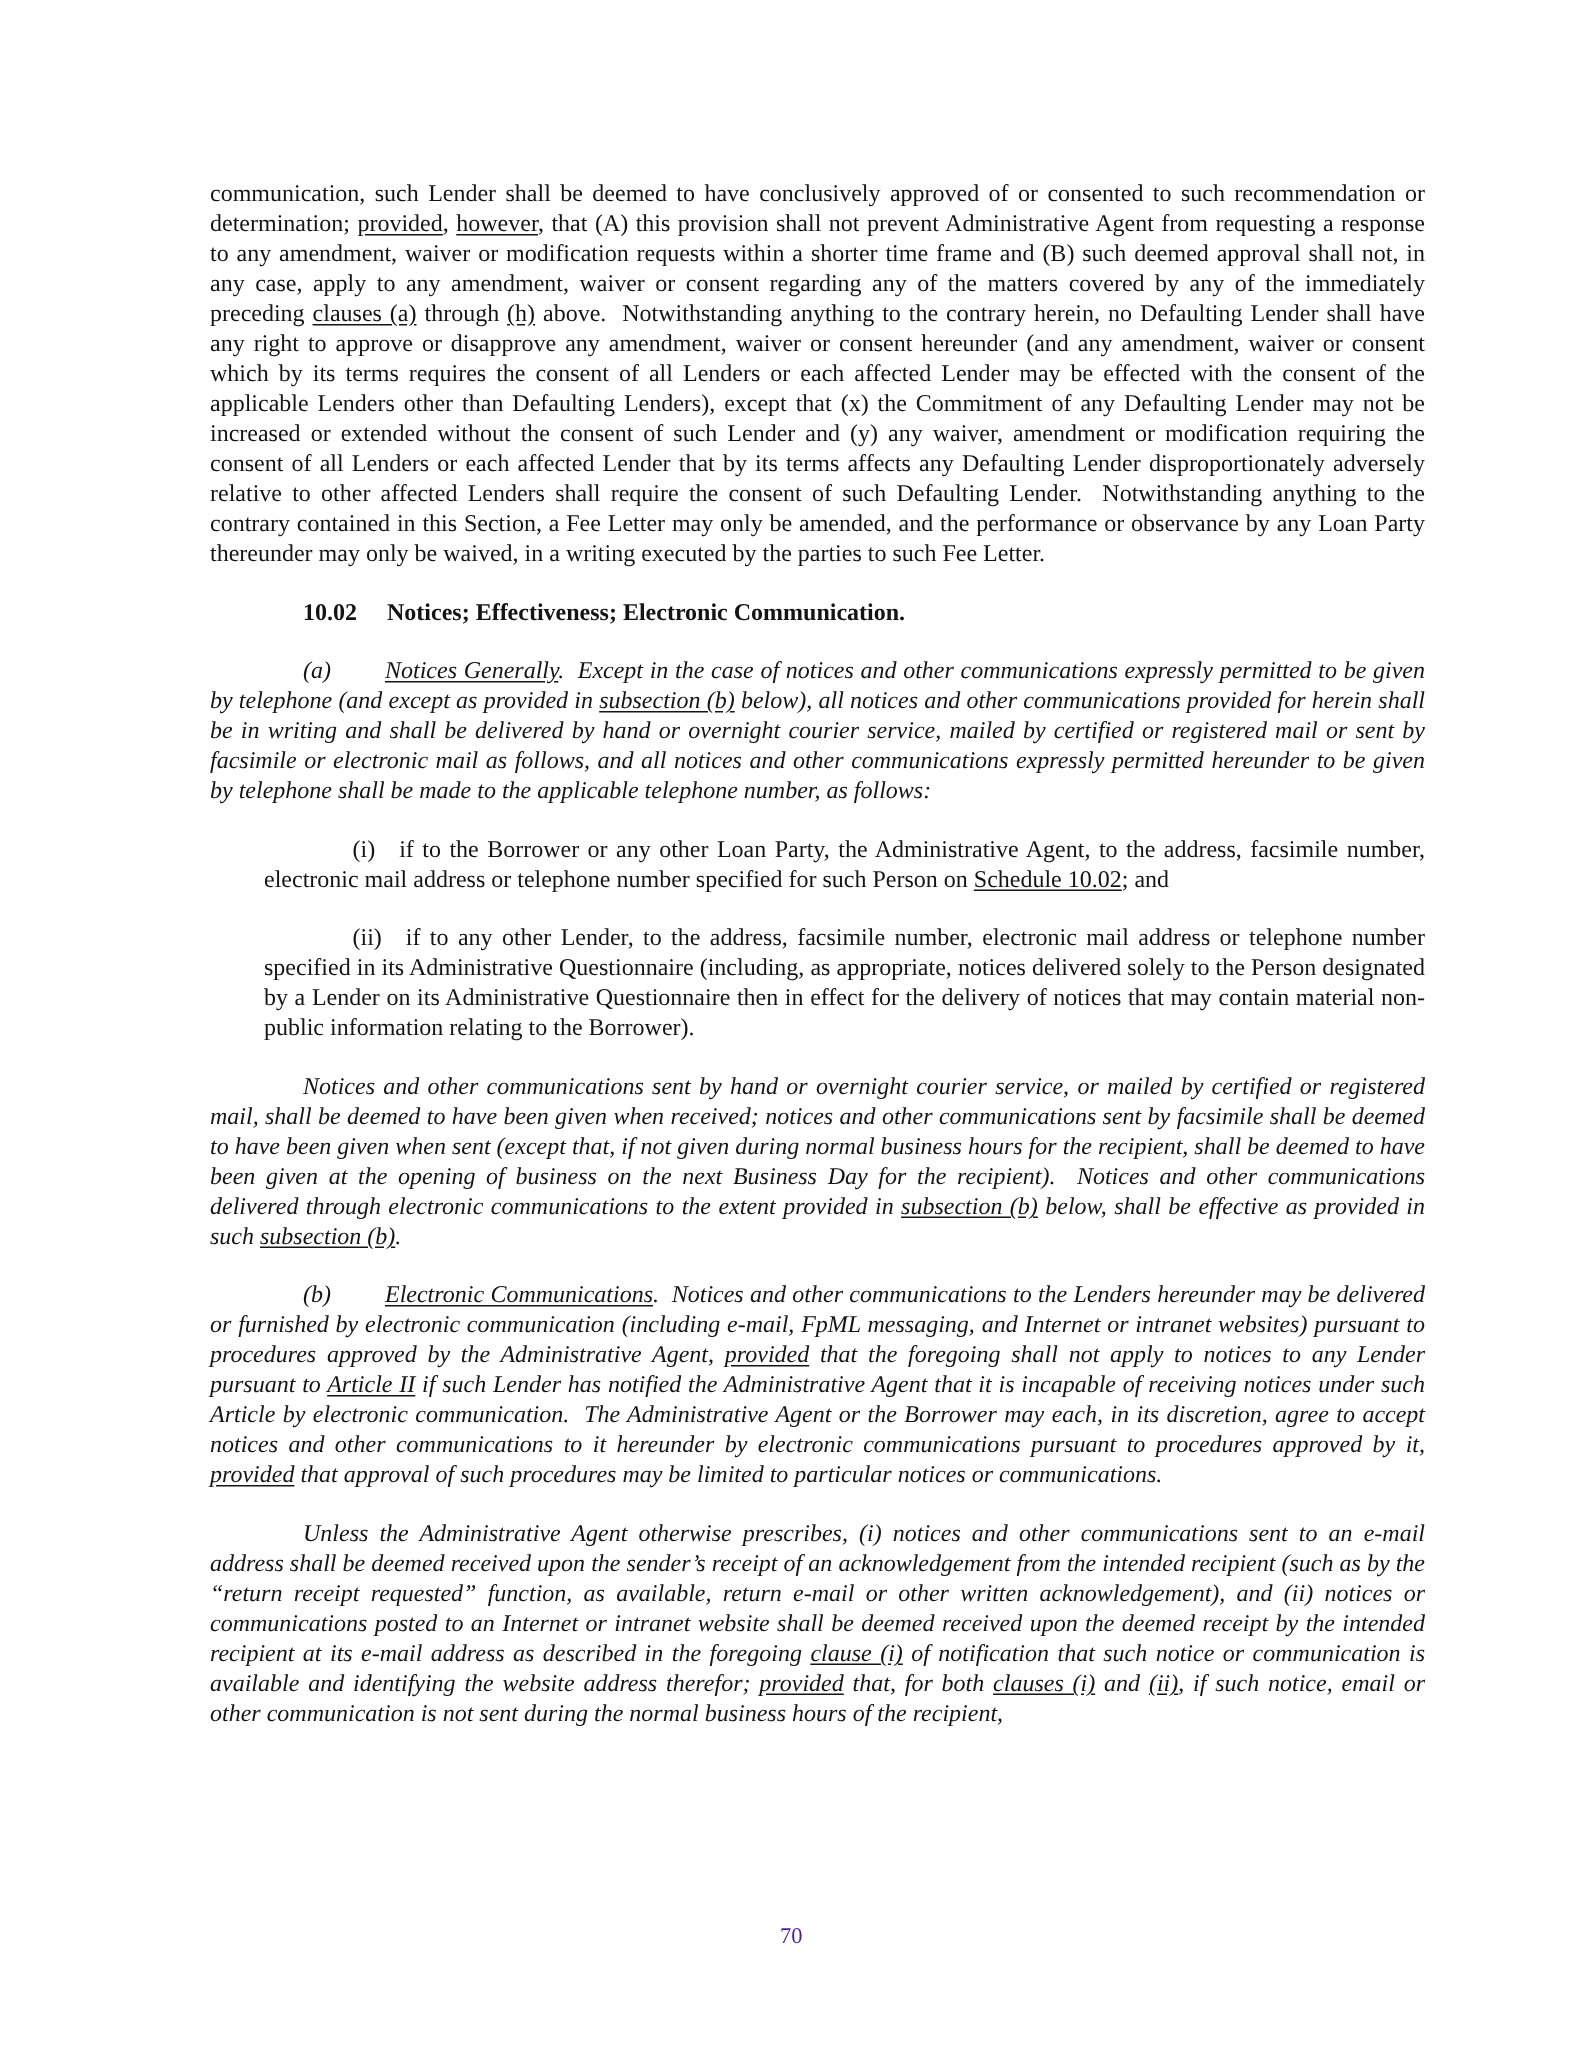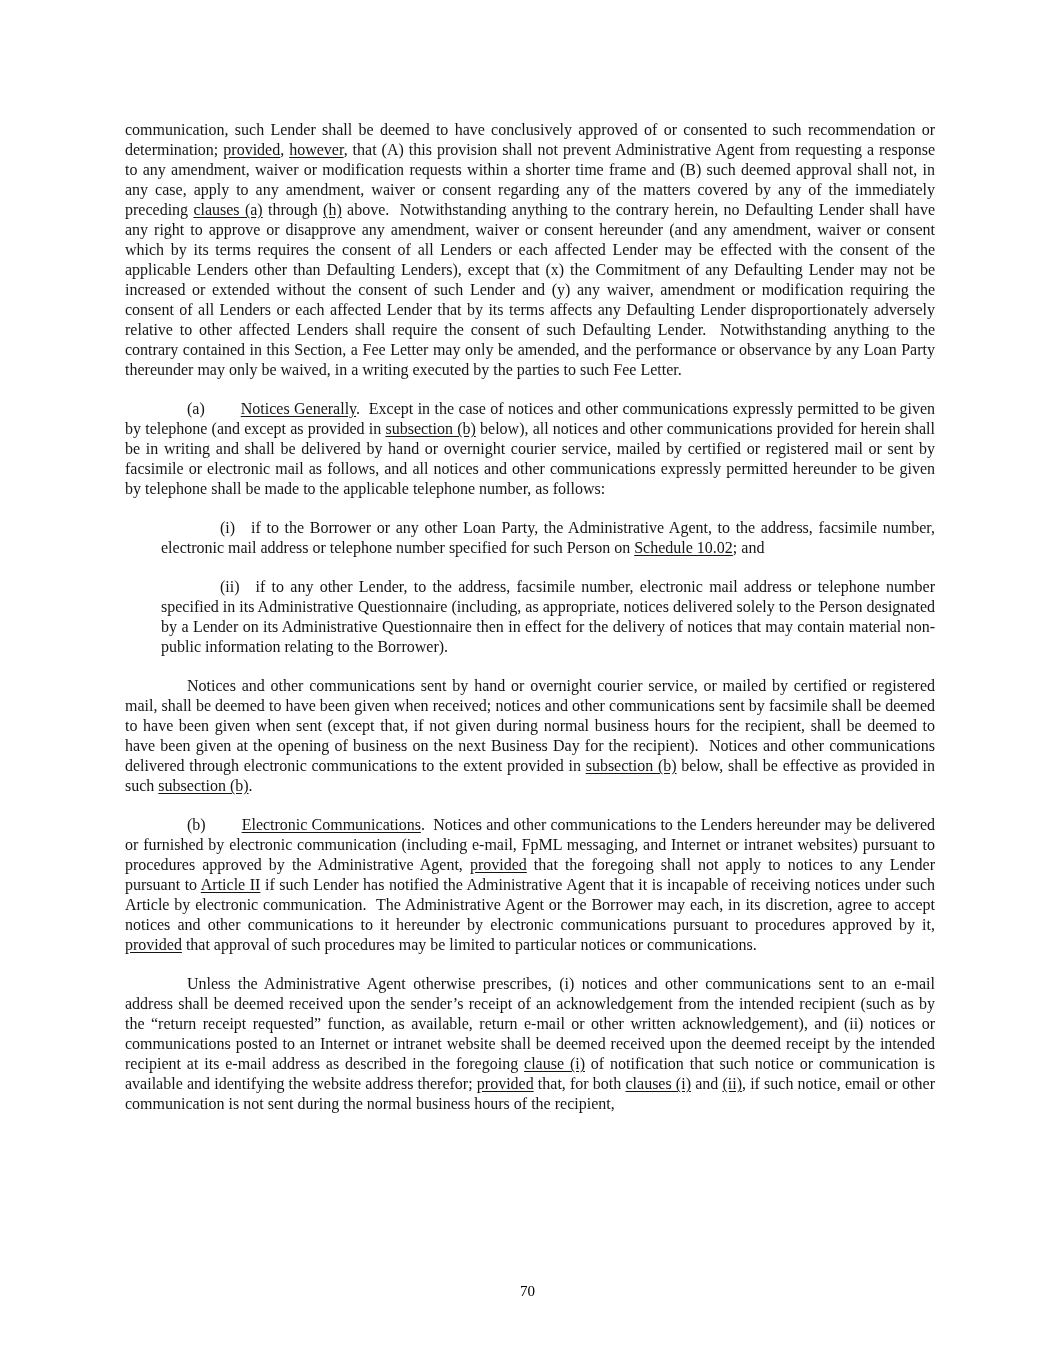--- a/index.html
+++ b/index.html
@@ -11,31 +11,31 @@
     position: relative;
     width: 1055px;
     height: 1365px;
     background: #ffffff;
     font-family: "Liberation Serif", "DejaVu Serif", serif;
     color: #141414;
     overflow: hidden;
   }
   .text-block {
     position: absolute;
-    left: 125px;
+    left: 140px;
     top: 120px;
     width: 810px;
   }
   .para {
     margin: 0 0 19px 0;
     font-size: 16px;
     line-height: 20px;
     text-align: justify;
   }
-  .para.indent { text-indent: 62px; }
+  .para.indent { text-indent: 62px; font-style: italic; }
   .para.heading {
     font-weight: bold;
     text-align: left;
     text-indent: 62px;
   }
   .para.subitem {
     margin-left: 36px;
     text-indent: 59px;
   }
   .u { text-decoration: underline; text-underline-offset: 2px; }
@@ -44,29 +44,30 @@
   .gap.tab-heading { width: 20px; }
   .gap.tab-letter  { width: 36px; }
   .gap.tab-roman   { width: 16px; }
   .page-number {
     position: absolute;
     left: 0;
     right: 0;
     top: 1283px;
     text-align: center;
     font-size: 15px;
-    color: #000000;
+    color: #4c1d95;
   }
 </style>
 </head>
 <body>
 
 <div class="page">
   <div class="text-block">
     <p class="para"><span>communication, such Lender shall be deemed to have conclusively approved of or consented to such recommendation or determination; </span><span class="u">provided</span><span>, </span><span class="u">however</span><span>, that (A) this provision shall not prevent Administrative Agent from requesting a response to any amendment, waiver or modification requests within a shorter time frame and (B) such deemed approval shall not, in any case, apply to any amendment, waiver or consent regarding any of the matters covered by any of the immediately preceding </span><span class="u">clauses (a)</span><span> through </span><span class="u">(h)</span><span> above.&nbsp; Notwithstanding anything to the contrary herein, no Defaulting Lender shall have any right to approve or disapprove any amendment, waiver or consent hereunder (and any amendment, waiver or consent which by its terms requires the consent of all Lenders or each affected Lender may be effected with the consent of the applicable Lenders other than Defaulting Lenders), except that (x) the Commitment of any Defaulting Lender may not be increased or extended without the consent of such Lender and (y) any waiver, amendment or modification requiring the consent of all Lenders or each affected Lender that by its terms affects any Defaulting Lender disproportionately adversely relative to other affected Lenders shall require the consent of such Defaulting Lender.&nbsp; Notwithstanding anything to the contrary contained in this Section, a Fee Letter may only be amended, and the performance or observance by any Loan Party thereunder may only be waived, in a writing executed by the parties to such Fee Letter.</span></p>
+    <p class="para heading"><span class="b">10.02</span><span class="gap tab-heading"></span><span class="b">Notices; Effectiveness; Electronic Communication.</span></p>
     <p class="para indent"><span>(a)</span><span class="gap tab-letter"></span><span class="u">Notices Generally</span><span>.&nbsp; Except in the case of notices and other communications expressly permitted to be given by telephone (and except as provided in </span><span class="u">subsection (b)</span><span> below), all notices and other communications provided for herein shall be in writing and shall be delivered by hand or overnight courier service, mailed by certified or registered mail or sent by facsimile or electronic mail as follows, and all notices and other communications expressly permitted hereunder to be given by telephone shall be made to the applicable telephone number, as follows:</span></p>
     <p class="para subitem"><span>(i)</span><span class="gap tab-roman"></span><span>if to the Borrower or any other Loan Party, the Administrative Agent, to the address, facsimile number, electronic mail address or telephone number specified for such Person on </span><span class="u">Schedule 10.02</span><span>; and</span></p>
     <p class="para subitem"><span>(ii)</span><span class="gap tab-roman"></span><span>if to any other Lender, to the address, facsimile number, electronic mail address or telephone number specified in its Administrative Questionnaire (including, as appropriate, notices delivered solely to the Person designated by a Lender on its Administrative Questionnaire then in effect for the delivery of notices that may contain material non-public information relating to the Borrower).</span></p>
     <p class="para indent"><span>Notices and other communications sent by hand or overnight courier service, or mailed by certified or registered mail, shall be deemed to have been given when received; notices and other communications sent by facsimile shall be deemed to have been given when sent (except that, if not given during normal business hours for the recipient, shall be deemed to have been given at the opening of business on the next Business Day for the recipient).&nbsp; Notices and other communications delivered through electronic communications to the extent provided in </span><span class="u">subsection (b)</span><span> below, shall be effective as provided in such </span><span class="u">subsection (b)</span><span>.</span></p>
     <p class="para indent"><span>(b)</span><span class="gap tab-letter"></span><span class="u">Electronic Communications</span><span>.&nbsp; Notices and other communications to the Lenders hereunder may be delivered or furnished by electronic communication (including e-mail, FpML messaging, and Internet or intranet websites) pursuant to procedures approved by the Administrative Agent, </span><span class="u">provided</span><span> that the foregoing shall not apply to notices to any Lender pursuant to </span><span class="u">Article II</span><span> if such Lender has notified the Administrative Agent that it is incapable of receiving notices under such Article by electronic communication.&nbsp; The Administrative Agent or the Borrower may each, in its discretion, agree to accept notices and other communications to it hereunder by electronic communications pursuant to procedures approved by it, </span><span class="u">provided</span><span> that approval of such procedures may be limited to particular notices or communications.</span></p>
     <p class="para indent"><span>Unless the Administrative Agent otherwise prescribes, (i) notices and other communications sent to an e-mail address shall be deemed received upon the sender’s receipt of an acknowledgement from the intended recipient (such as by the “return receipt requested” function, as available, return e-mail or other written acknowledgement), and (ii) notices or communications posted to an Internet or intranet website shall be deemed received upon the deemed receipt by the intended recipient at its e-mail address as described in the foregoing </span><span class="u">clause (i)</span><span> of notification that such notice or communication is available and identifying the website address therefor; </span><span class="u">provided</span><span> that, for both </span><span class="u">clauses (i)</span><span> and </span><span class="u">(ii)</span><span>, if such notice, email or other communication is not sent during the normal business hours of the recipient,</span></p>
   </div>
   <div class="page-number">70</div>
 </div>
 

